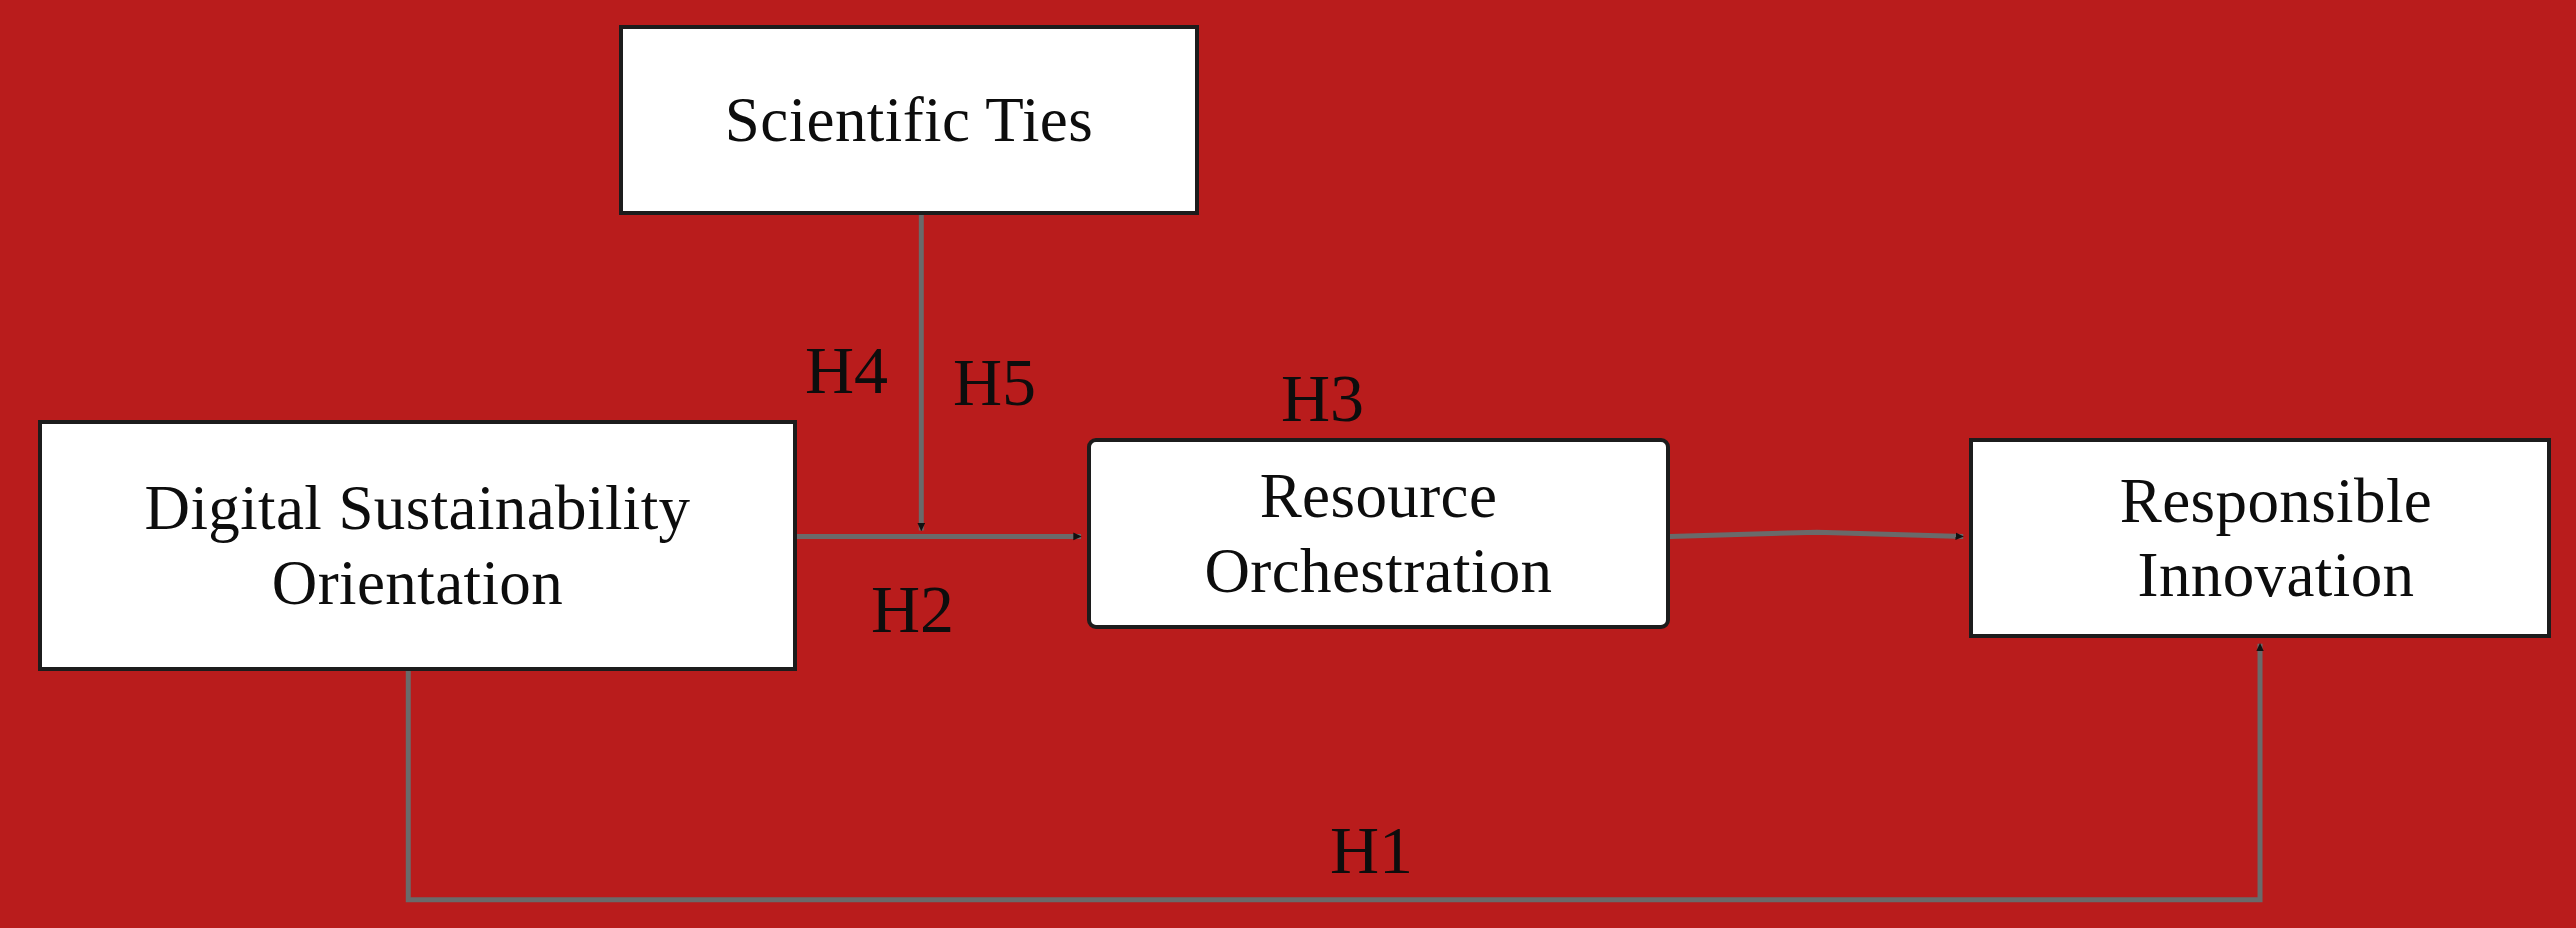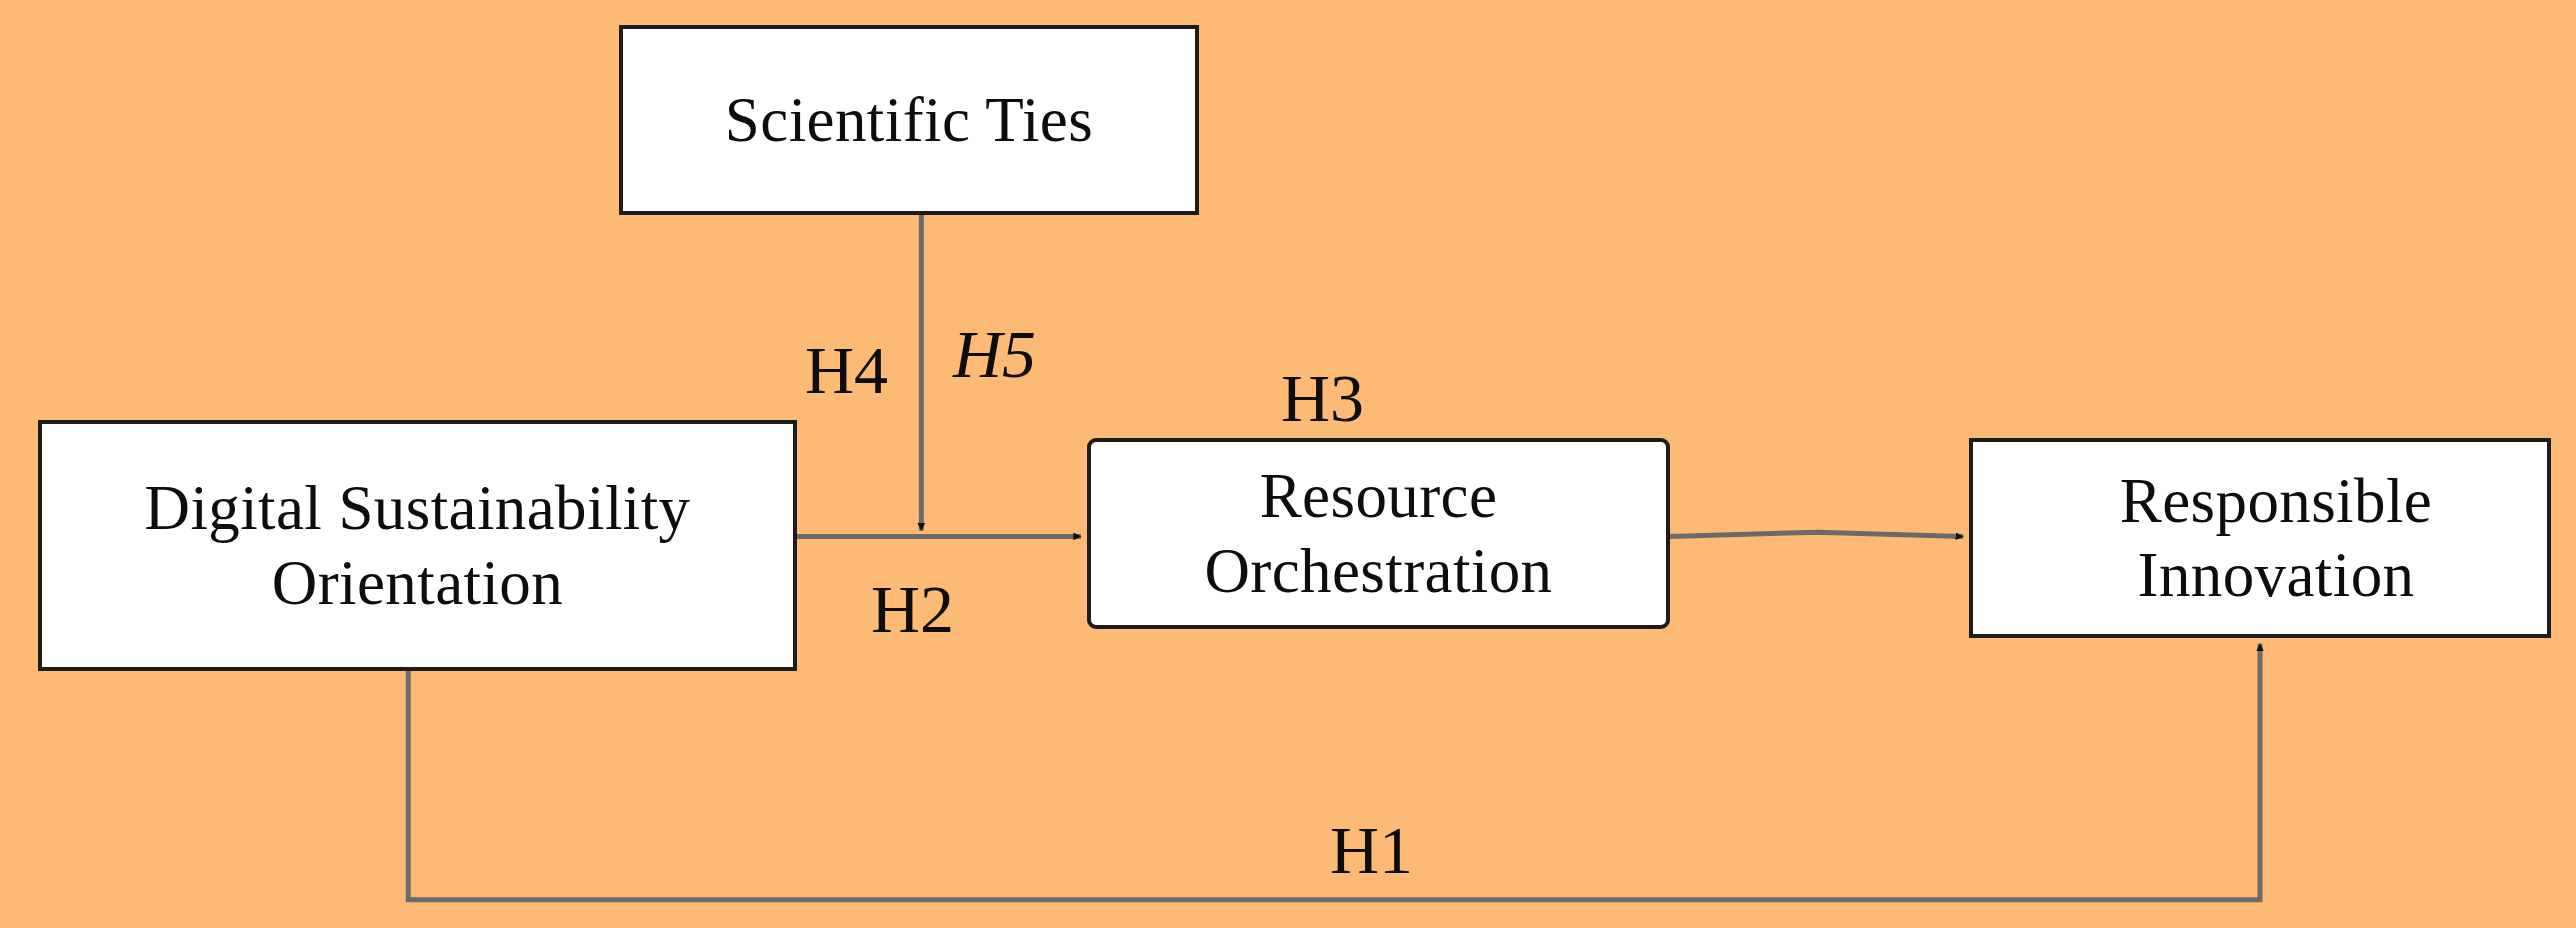--- a/index.html
+++ b/index.html
@@ -9,21 +9,21 @@
     background: #ffffff;
   }
   body {
     font-family: "Liberation Serif", "DejaVu Serif", serif;
     color: #111111;
   }
   #diagram-root {
     position: relative;
     width: 2576px;
     height: 929px;
-    background: #fdba74;
+    background: #b91c1c;
     overflow: hidden;
   }
   #edge-layer {
     position: absolute;
     left: 0;
     top: 0;
     width: 2576px;
     height: 929px;
     pointer-events: none;
   }
@@ -74,21 +74,21 @@
   }
   .edge-label {
     position: absolute;
     font-size: 68px;
     line-height: 1;
     color: #0d0d0d;
     white-space: nowrap;
     z-index: 4;
   }
   #edge-label-h4 { left: 805px;  top: 336px; }
-  #edge-label-h5 { left: 953px; top: 320px; font-style: italic; }
+  #edge-label-h5 { left: 953px; top: 348px; }
   #edge-label-h3 { left: 1281px; top: 364px; font-family: Liberation Serif, serif; }
   #edge-label-h2 { left: 871px; top: 575px; }
   #edge-label-h1 { left: 1330px; top: 816px; }
 </style>
 </head>
 <body>
 
 <div id="diagram-root">
 
   <svg id="edge-layer" viewBox="0 0 3098 1117" width="2576" height="929" xmlns="http://www.w3.org/2000/svg">

